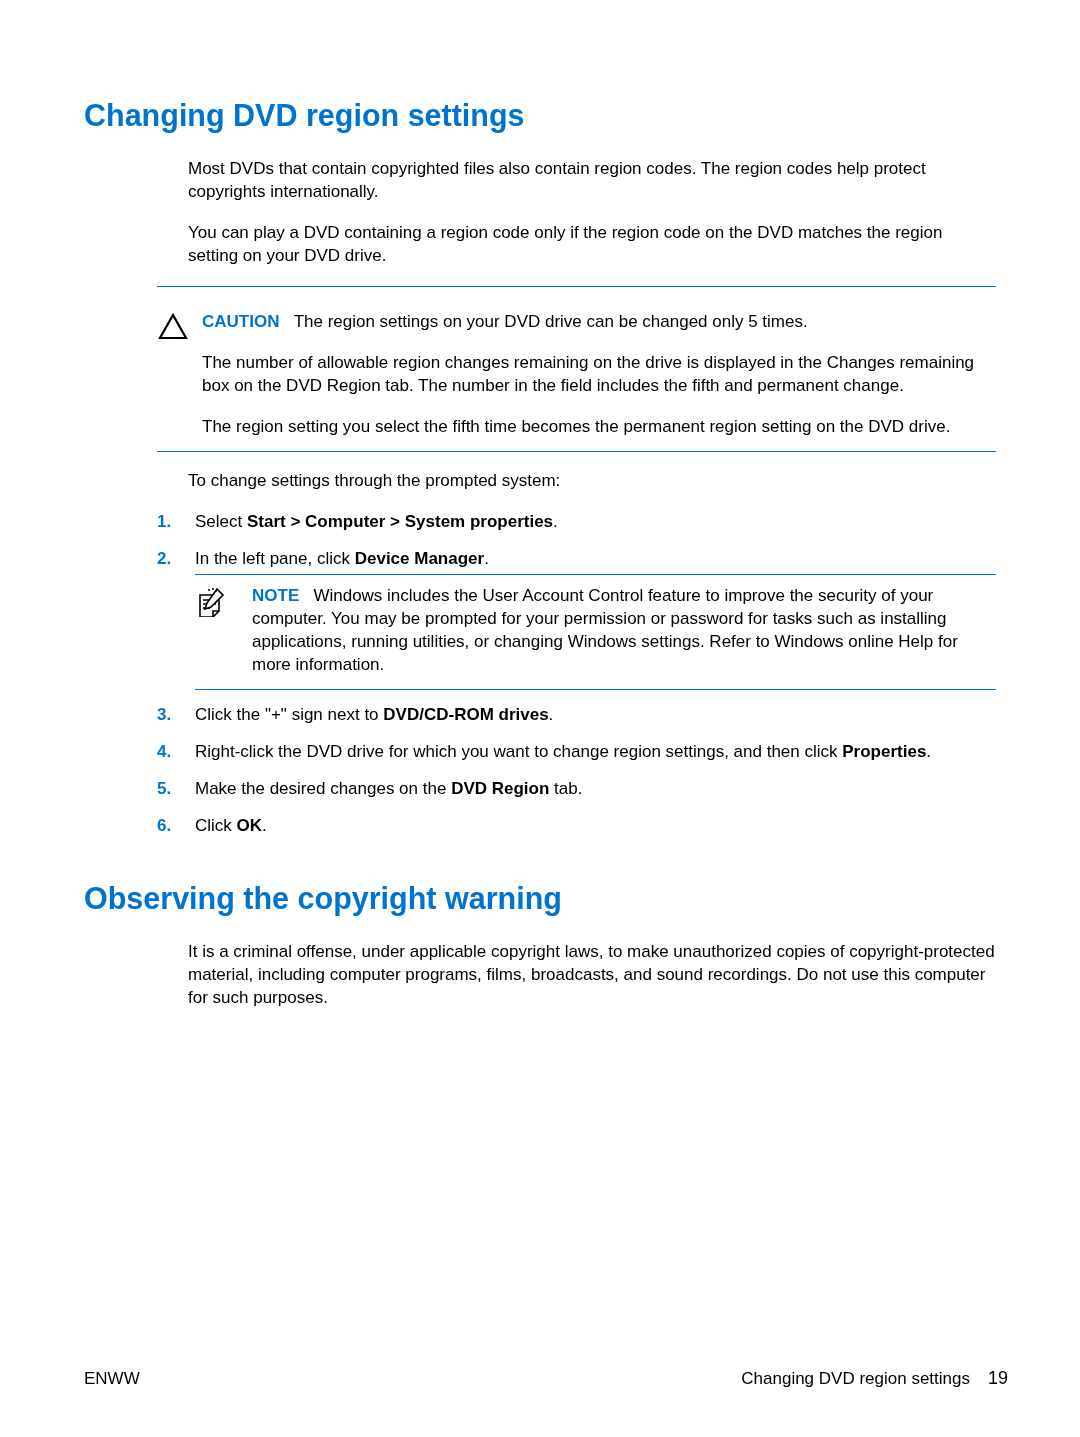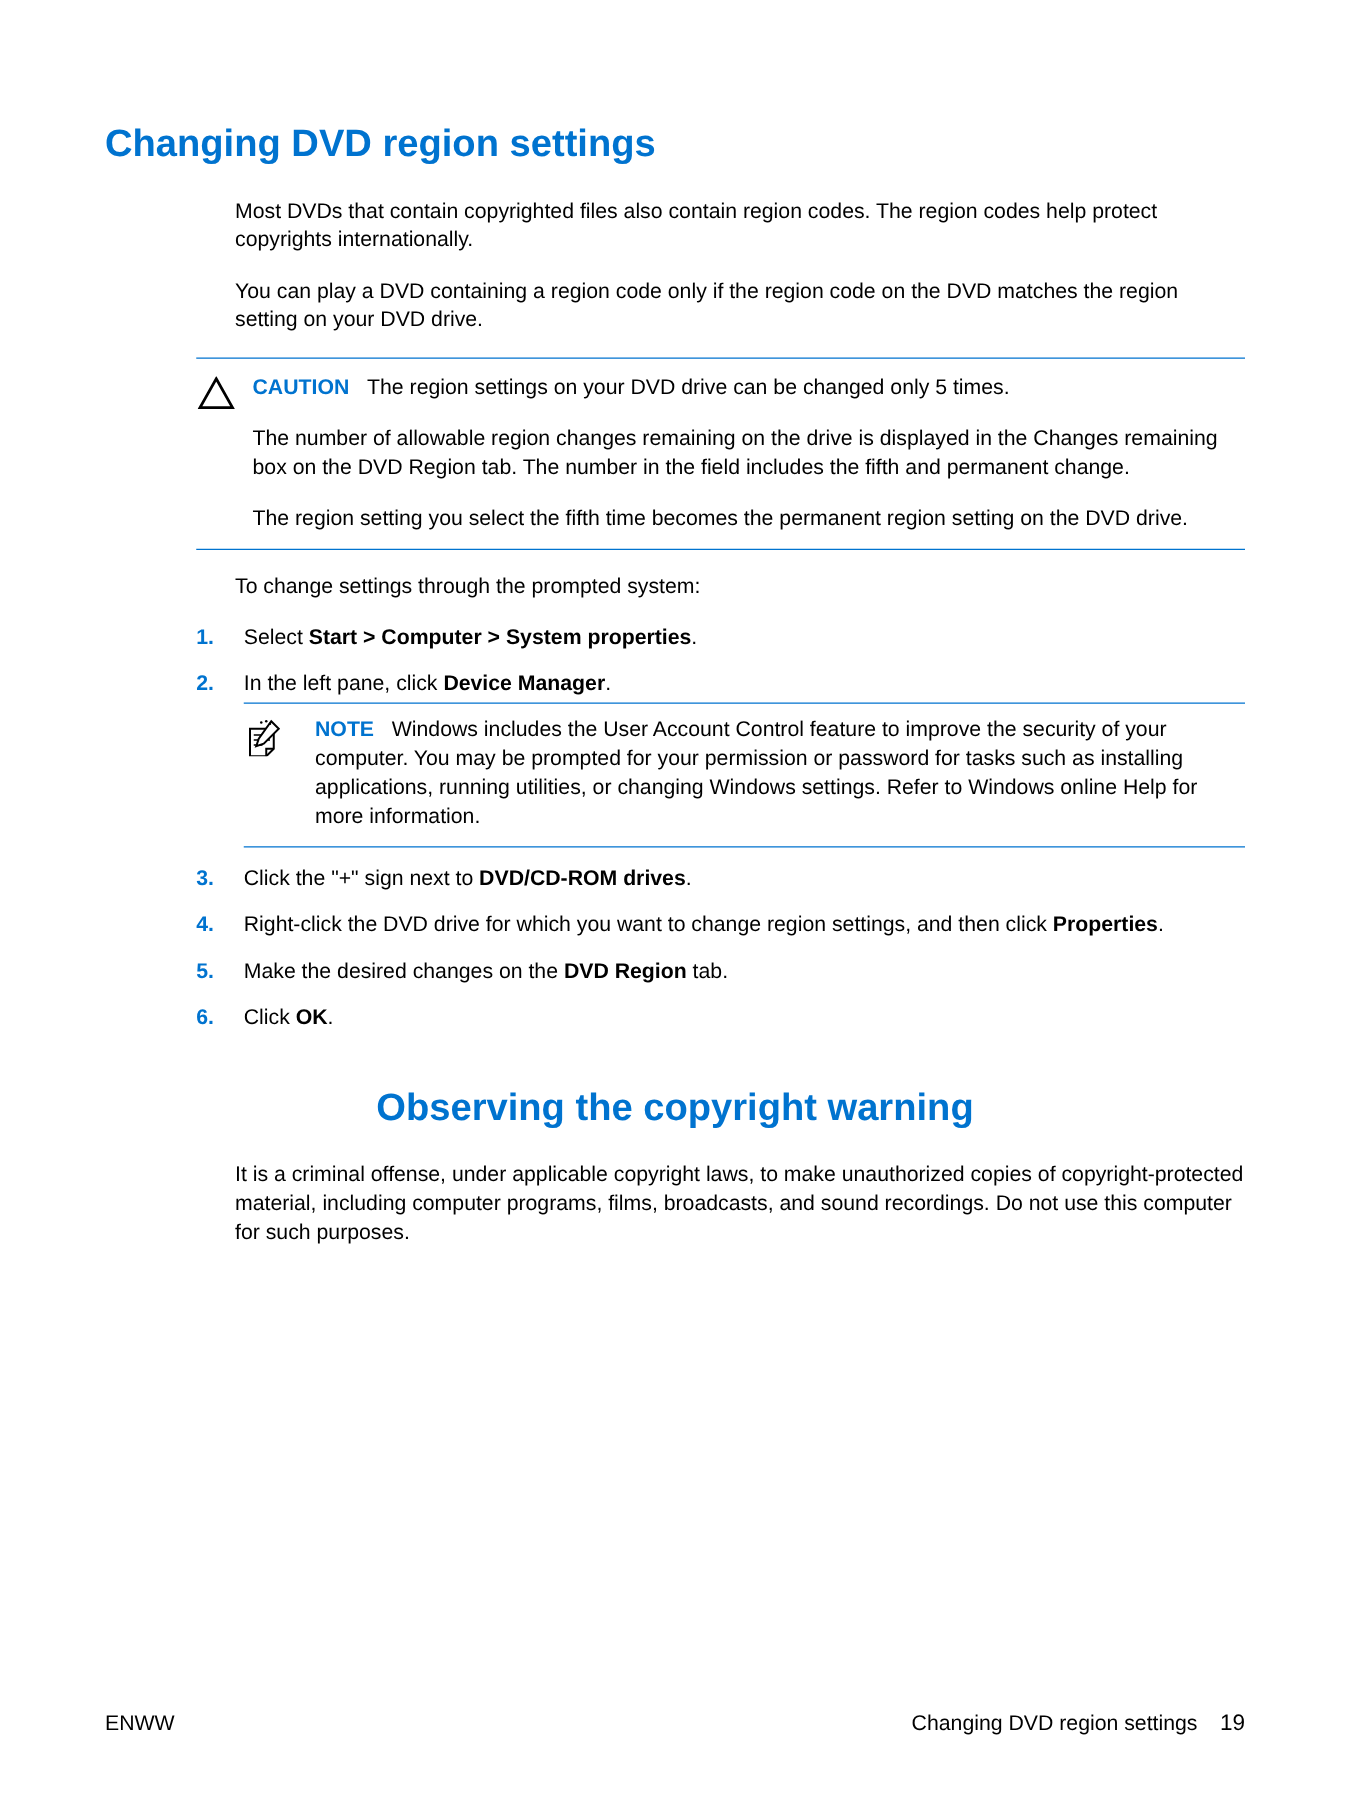--- a/index.html
+++ b/index.html
@@ -22,33 +22,32 @@
     }
     h1 {
       color: #0073cf;
       font-weight: bold;
       font-size: 30.5px;
       margin-bottom: 22px;
       margin-top: 0;
     }
     h1.second {
       margin-top: 40px;
-      text-align: center;
     }
     .body-indent {
       margin-left: 104px;
     }
     p {
       margin-bottom: 18px;
     }
     .callout {
       border-top: 1px solid #0073cf;
       border-bottom: 1px solid #0073cf;
       margin-left: 73px;
-      padding: 12px 0 12px 0;
+      padding: 24px 0 12px 0;
       display: flex;
       align-items: flex-start;
       gap: 13px;
       margin-bottom: 18px;
     }
     .callout-inner {
       border-top: 1px solid #0073cf;
       border-bottom: 1px solid #0073cf;
       margin-left: 0;
       padding: 10px 0 12px 0;
@@ -93,21 +92,21 @@
       color: #0073cf;
       font-weight: bold;
     }
     .strong {
       font-weight: bold;
     }
     .footer {
       position: absolute;
       bottom: 46px;
       left: 84px;
-      right: 84px;
+      right: 72px;
       display: flex;
       justify-content: space-between;
       align-items: baseline;
       font-size: 17px;
     }
     .footer-right {
       display: flex;
       align-items: baseline;
       gap: 18px;
     }

